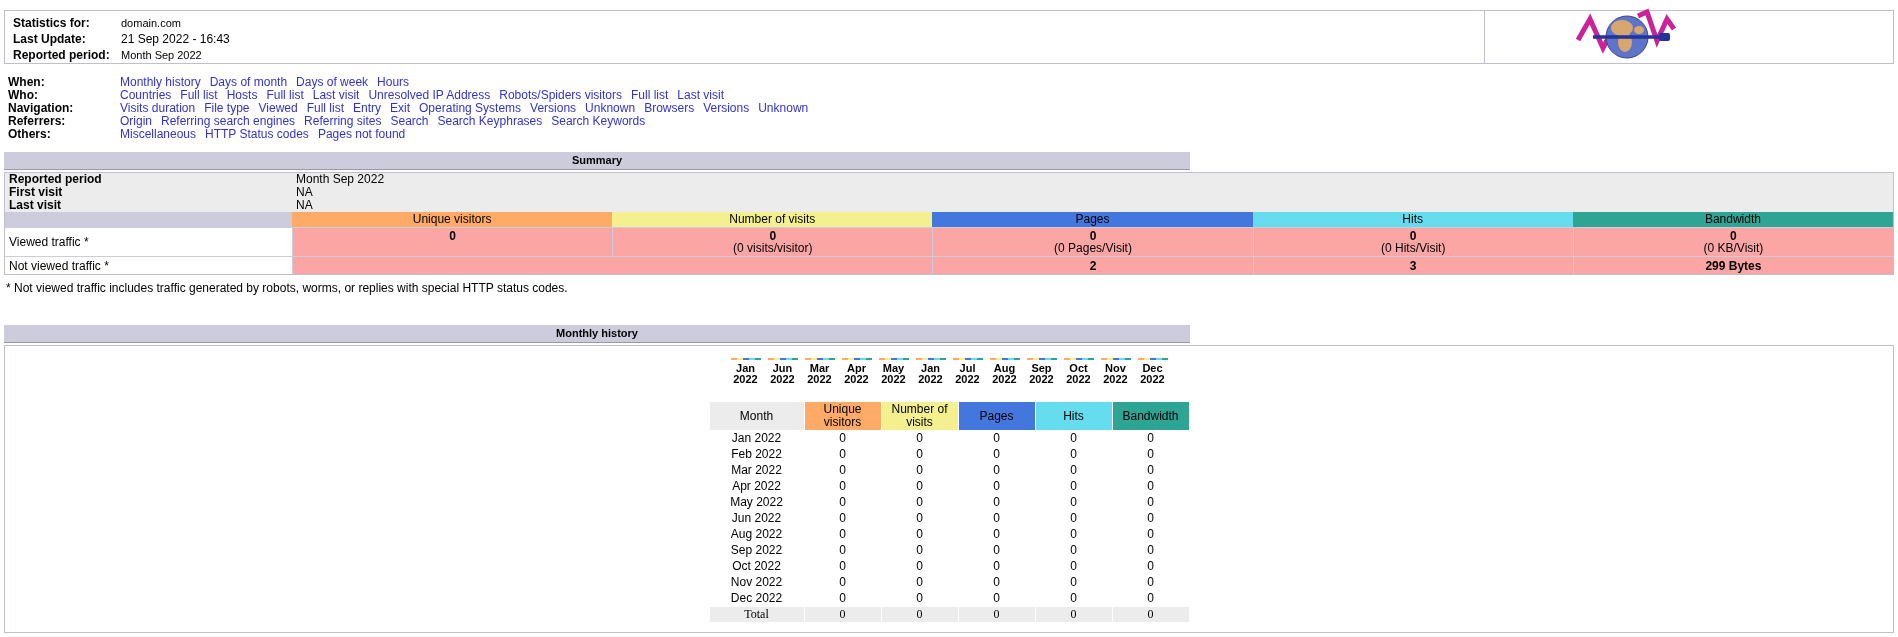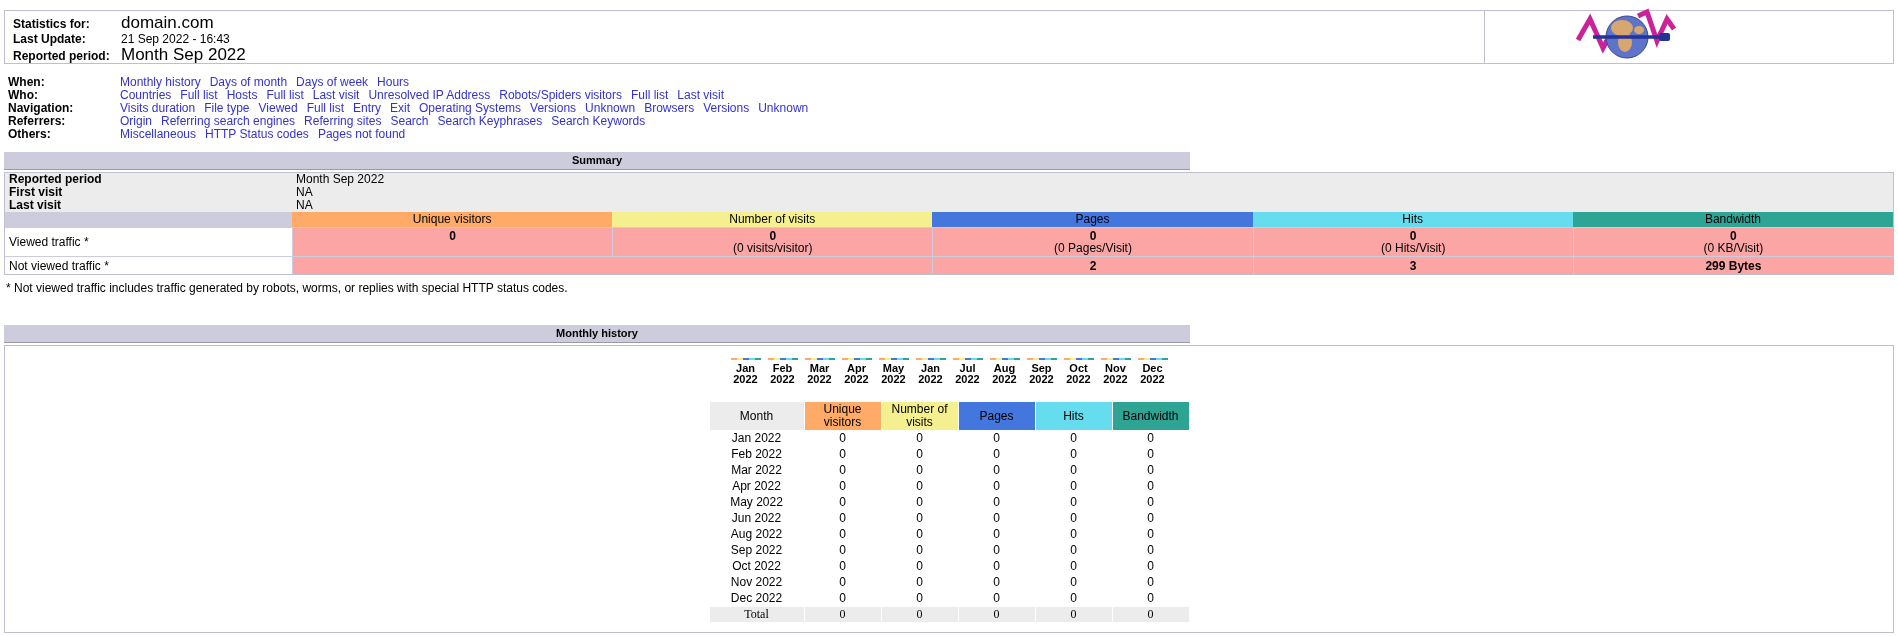--- a/index.html
+++ b/index.html
@@ -10,21 +10,21 @@
   a { text-decoration:none; }
 
   
   .header-box {
     position:relative; margin:10px 4px 0 4px; height:52px;
     border:1px solid #BFBFCF; background:#fff;
   }
   .header-grid { padding:3px 0 0 8px; }
   .hdr-row { display:flex; align-items:baseline; }
   .hdr-label { width:108px; font-weight:bold; font-size:12px; flex-shrink:0; }
-  .hdr-val-big { font-size:17px; line-height:18px; }
+  .hdr-val-big { font-size:11px; line-height:18px; }
   .hdr-val-small { font-size:12px; line-height:14px; }
   .hdr-divider { position:absolute; top:0; bottom:0; left:1479px; width:1px; background:#BFBFCF; }
   .logo { position:absolute; left:1570px; top:-5px; width:104px; height:58px; }
 
   
   .menu { margin:12px 0 0 8px; }
   .menu-row { display:flex; line-height:13px; }
   .menu-label { width:112px; font-weight:bold; flex-shrink:0; }
   .menu-link { color:#3333CC; margin-right:9px; white-space:nowrap; }
 
@@ -188,21 +188,21 @@
         <div class="chart-label">2022</div>
       </div>
       <div class="chart-group">
         <div class="dash-row">
           <span class="dash" style="background: rgb(255, 170, 102);"></span>
           <span class="dash" style="background: rgb(244, 240, 144);"></span>
           <span class="dash" style="background: rgb(68, 119, 221);"></span>
           <span class="dash" style="background: rgb(102, 221, 238);"></span>
           <span class="dash" style="background: rgb(46, 164, 149);"></span>
         </div>
-        <div class="chart-label">Feb</div>
+        <div class="chart-label">Jun</div>
         <div class="chart-label">2022</div>
       </div>
       <div class="chart-group">
         <div class="dash-row">
           <span class="dash" style="background: rgb(255, 170, 102);"></span>
           <span class="dash" style="background: rgb(244, 240, 144);"></span>
           <span class="dash" style="background: rgb(68, 119, 221);"></span>
           <span class="dash" style="background: rgb(102, 221, 238);"></span>
           <span class="dash" style="background: rgb(46, 164, 149);"></span>
         </div>

